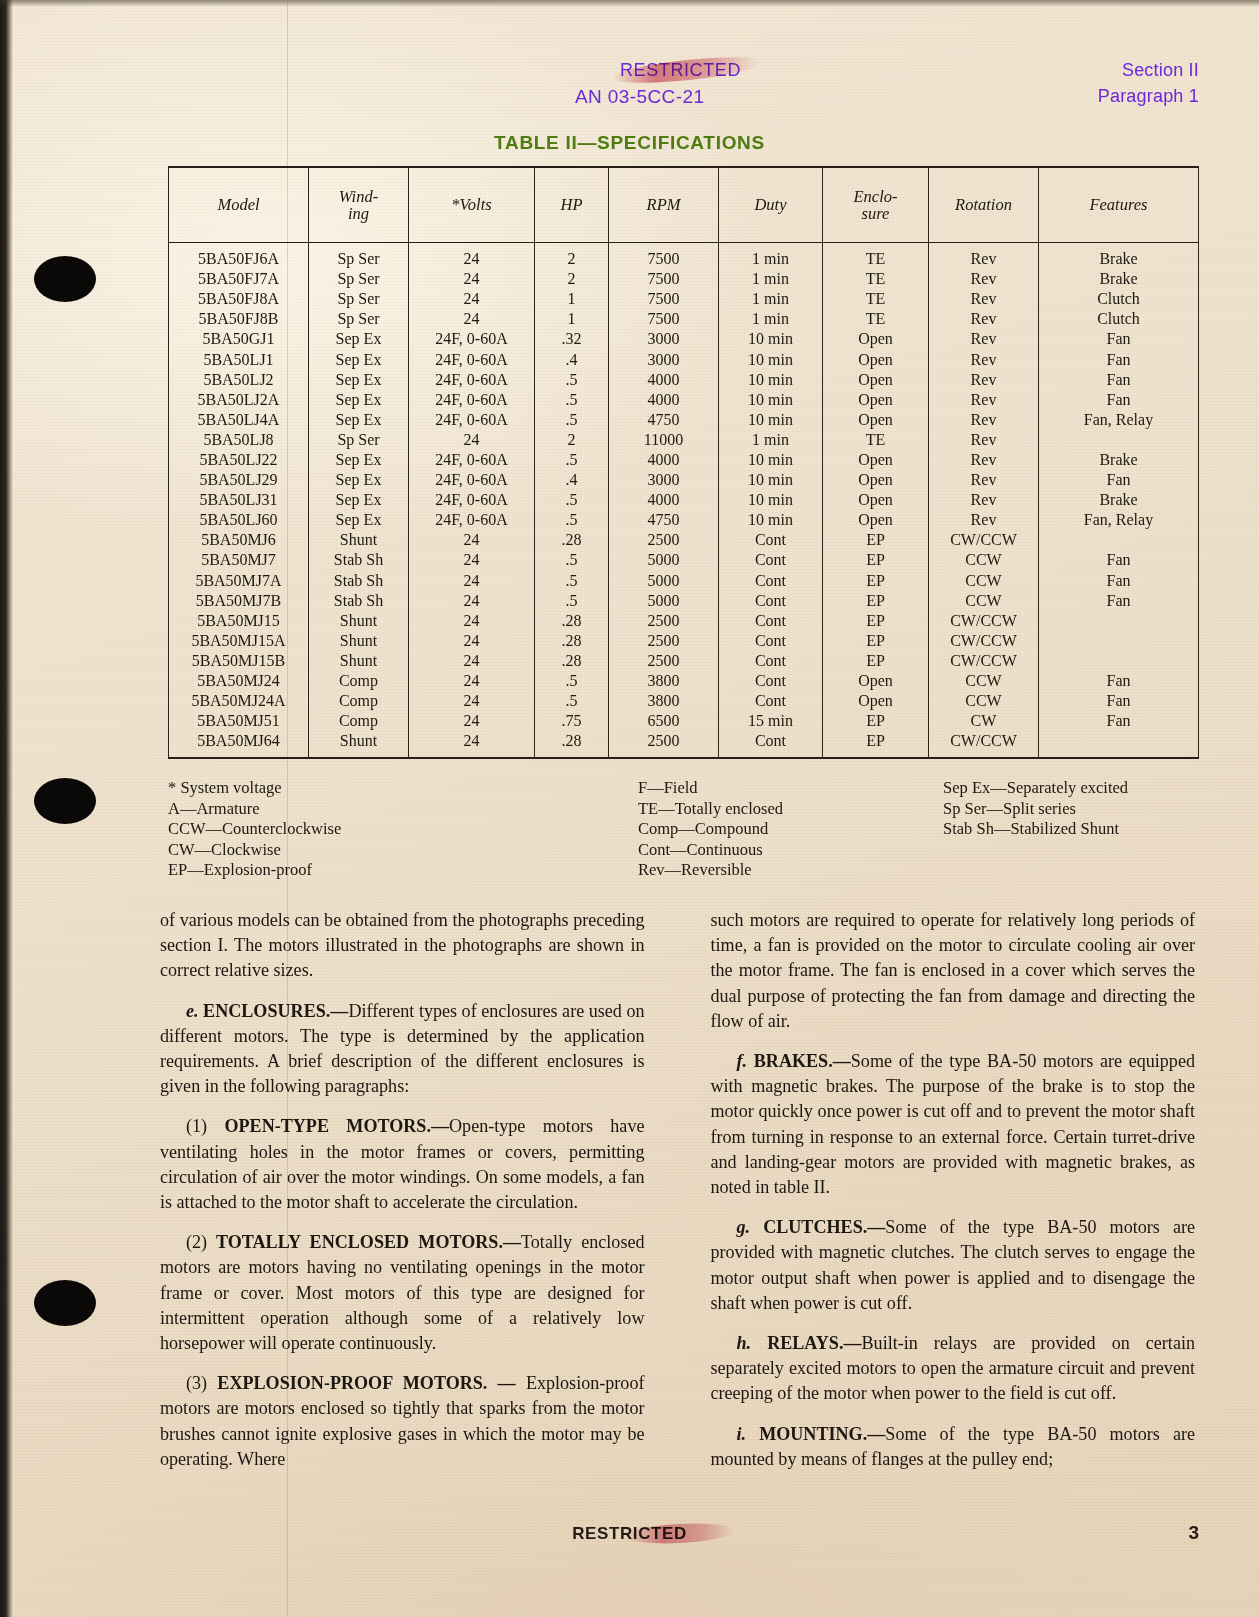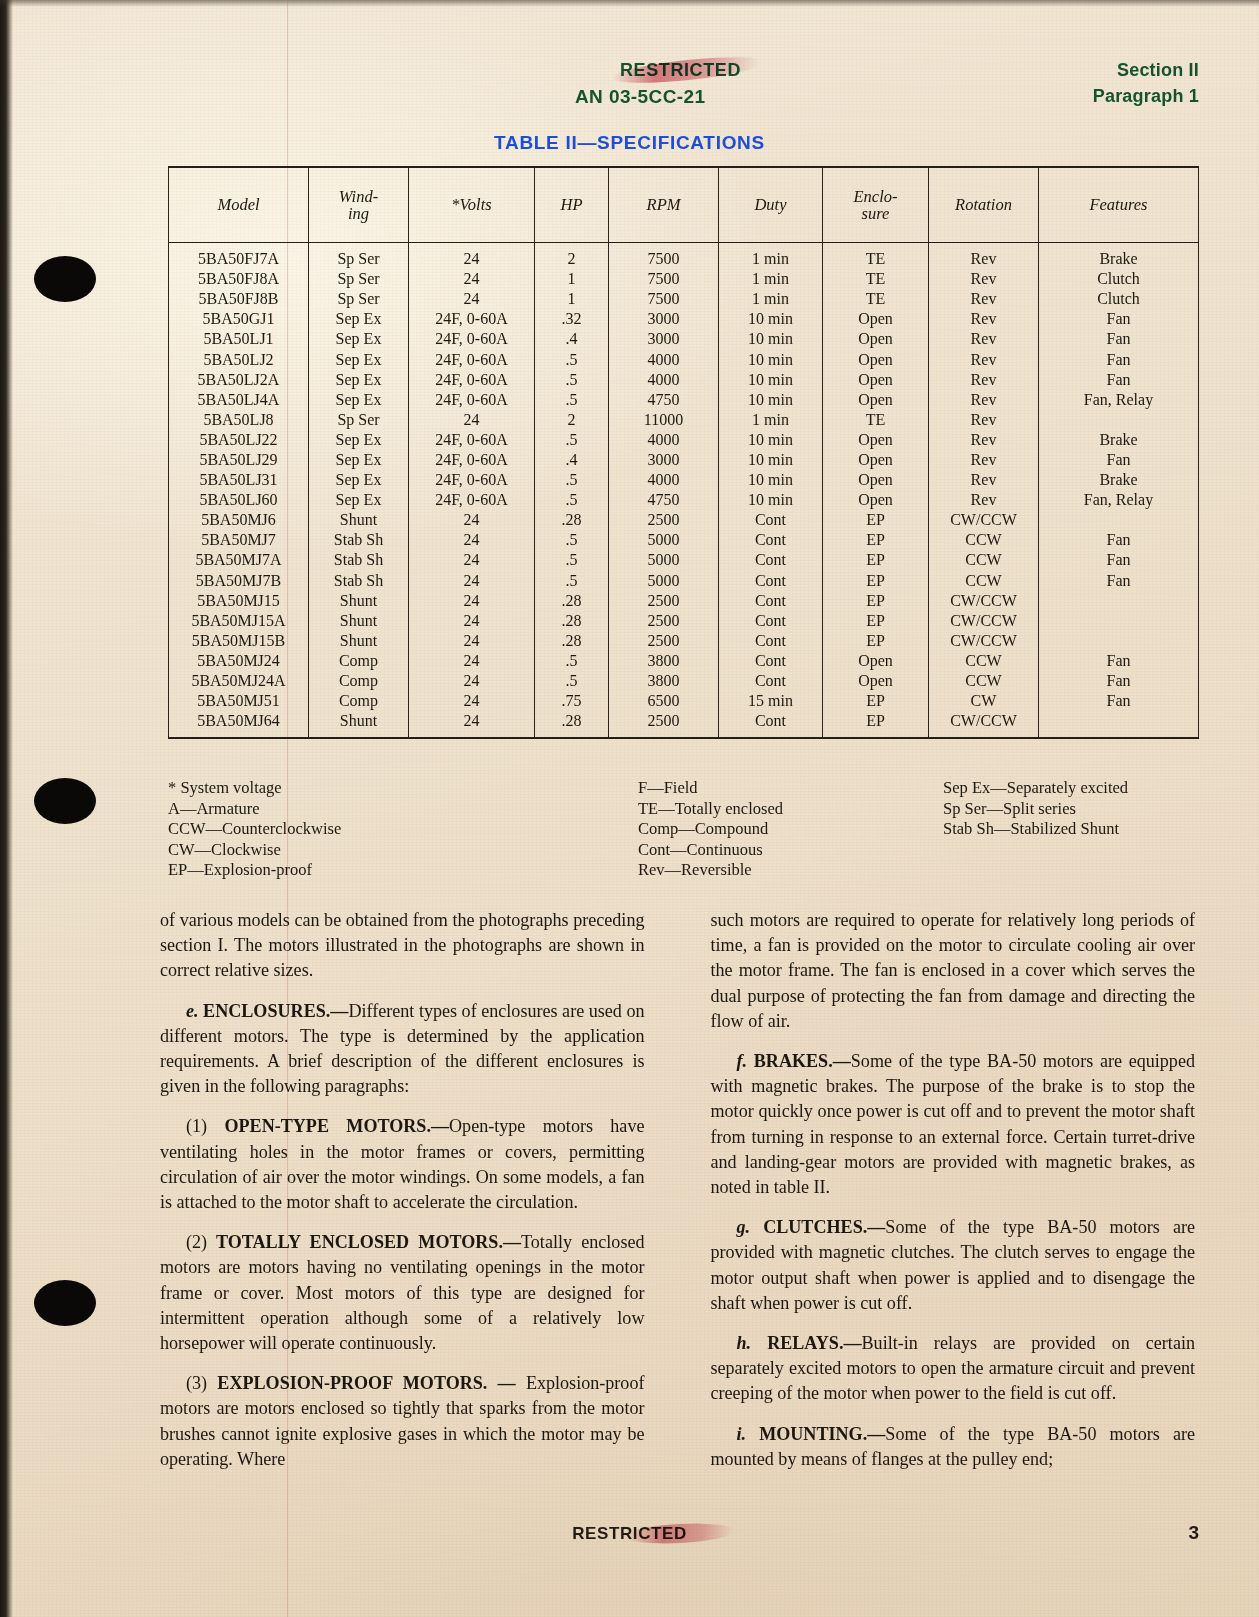--- a/index.html
+++ b/index.html
@@ -35,34 +35,34 @@
     position:absolute;left:287px;top:0;width:1px;height:1617px;
     background:rgba(186,104,104,.30);
   }
   .hole{
     position:absolute;left:34px;width:62px;height:46px;border-radius:50%;
     background:#0b0907;
   }
   #content{position:absolute;inset:0;}
 
   
-  .hdr{position:absolute;font-family:"Liberation Sans",sans-serif;font-weight:bold;letter-spacing:.2px;color:#14532d;}
+  .hdr{position:absolute;font-family:"Liberation Sans",sans-serif;font-weight:normal;letter-spacing:.2px;color:#6d28d9;}
   #h-restricted{left:620px;top:60px;font-size:18px;letter-spacing:.6px;}
   #h-an{left:575px;top:86px;font-size:19px;letter-spacing:.4px;}
   #h-section{right:60px;top:60px;font-size:18px;text-align:right;}
   #h-para{right:60px;top:86px;font-size:18px;text-align:right;}
   .redstroke{
     position:absolute;left:612px;top:60px;width:152px;height:20px;
     background:linear-gradient(110deg,rgba(205,60,85,0) 2%,rgba(205,60,85,.62) 30%,rgba(205,60,85,.42) 62%,rgba(205,60,85,0) 95%);
     border-radius:50%;transform:rotate(-6deg);mix-blend-mode:multiply;pointer-events:none;
   }
   #table-title{
     position:absolute;left:0;right:0;top:132px;text-align:center;
     font-family:"Liberation Sans",sans-serif;font-weight:bold;font-size:19px;
-    letter-spacing:.7px;color:#1d4ed8;
+    letter-spacing:.7px;color:#4d7c0f;
   }
 
   
   #spec-wrap{position:absolute;left:168px;top:166px;width:1030px;}
   table.spec{border-collapse:collapse;width:1030px;table-layout:fixed;color:#1d1810;}
   table.spec td,table.spec th{
     border-left:1.2px solid #2a241b;border-right:1.2px solid #2a241b;
     padding:0;text-align:center;vertical-align:middle;
   }
   table.spec thead th{
@@ -157,20 +157,31 @@
           <th>HP</th>
           <th>RPM</th>
           <th>Duty</th>
           <th>Enclo-<br>sure</th>
           <th>Rotation</th>
           <th class="c-feat">Features</th>
         </tr>
       </thead>
       <tbody id="spec-body">
           <tr>
+            <td class="c-model">5BA50FJ6A</td>
+            <td class="c-wind">Sp Ser</td>
+            <td class="c-volts">24</td>
+            <td class="c-hp">2</td>
+            <td class="c-rpm">7500</td>
+            <td class="c-duty">1 min</td>
+            <td class="c-enc">TE</td>
+            <td class="c-rot">Rev</td>
+            <td class="c-feat">Brake</td>
+          </tr>
+          <tr>
             <td class="c-model">5BA50FJ7A</td>
             <td class="c-wind">Sp Ser</td>
             <td class="c-volts">24</td>
             <td class="c-hp">2</td>
             <td class="c-rpm">7500</td>
             <td class="c-duty">1 min</td>
             <td class="c-enc">TE</td>
             <td class="c-rot">Rev</td>
             <td class="c-feat">Brake</td>
           </tr>

